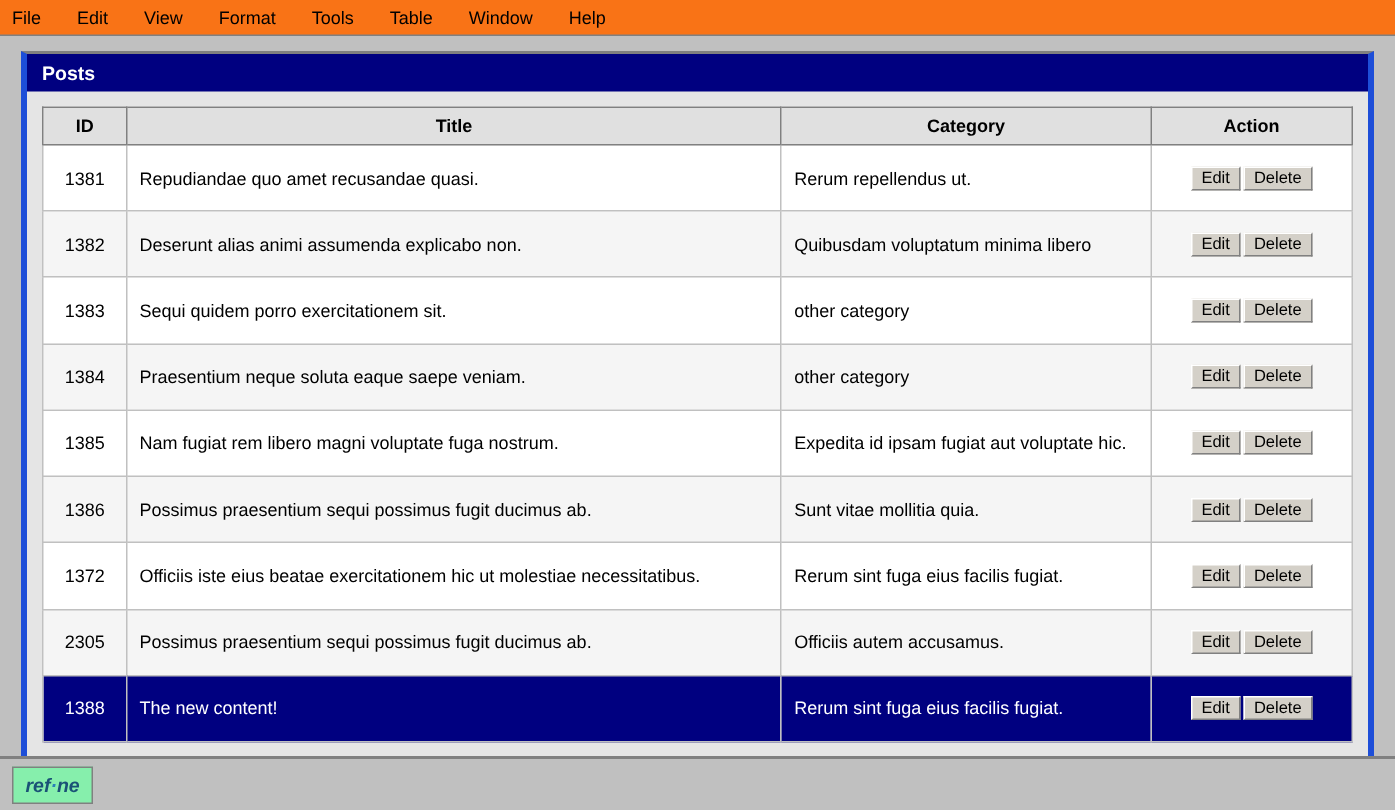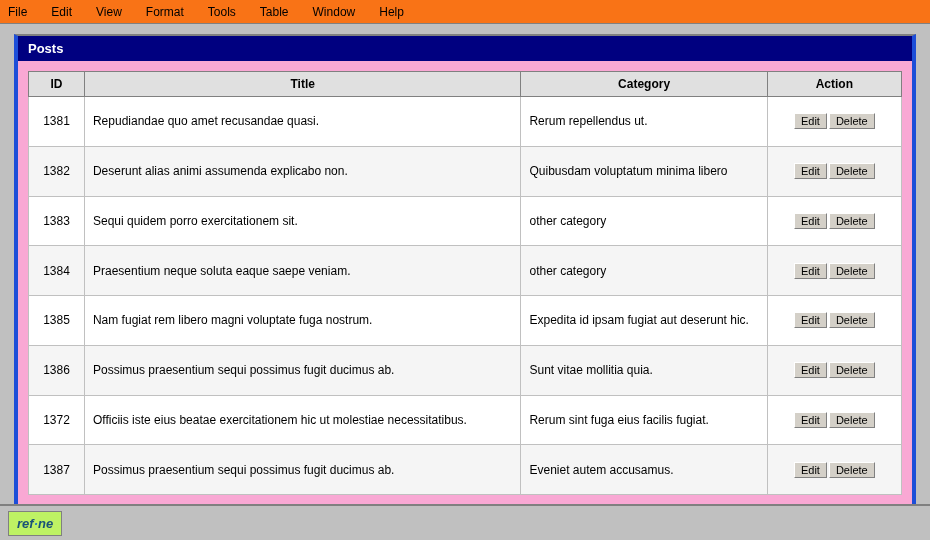--- a/index.html
+++ b/index.html
@@ -30,21 +30,21 @@
     }
 
     
     .main-area {
       padding: 10px 14px;
       height: 490px;
     }
 
     
     .posts-panel {
-      background: #f9a8d4;
+      background: #e5e5e5;
       border: 4px solid #1d4ed8;
       border-top: 2px solid #808080;
       height: 480px;
     }
 
     .posts-title {
       background: #000080;
       color: #fff;
       padding: 5px 10px;
       font-size: 13px;
@@ -195,21 +195,21 @@
       right: 0;
       height: 36px;
       background: #c0c0c0;
       border-top: 2px solid #808080;
       display: flex;
       align-items: center;
       padding: 4px 8px;
     }
 
     .refine-logo {
-      background: #bef264;
+      background: #86efac;
       border: 1px solid #808080;
       padding: 4px 8px;
       font-size: 13px;
       font-style: italic;
       color: #1a5276;
       font-weight: bold;
     }
 
     .refine-logo span {
       color: #2980b9;
@@ -263,39 +263,45 @@
             </tr>
             <tr>
               <td class="id-col">1384</td>
               <td class="title-col">Praesentium neque soluta eaque saepe veniam.</td>
               <td class="category-col">other category</td>
               <td class="action-col"><button class="btn-edit">Edit</button><button class="btn-delete">Delete</button></td>
             </tr>
             <tr>
               <td class="id-col">1385</td>
               <td class="title-col">Nam fugiat rem libero magni voluptate fuga nostrum.</td>
-              <td class="category-col">Expedita id ipsam fugiat aut deserunt hic.</td>
+              <td class="category-col">Expedita id ipsam fugiat aut voluptate hic.</td>
               <td class="action-col"><button class="btn-edit">Edit</button><button class="btn-delete">Delete</button></td>
             </tr>
             <tr>
               <td class="id-col">1386</td>
               <td class="title-col">Possimus praesentium sequi possimus fugit ducimus ab.</td>
               <td class="category-col">Sunt vitae mollitia quia.</td>
               <td class="action-col"><button class="btn-edit">Edit</button><button class="btn-delete">Delete</button></td>
             </tr>
             <tr>
               <td class="id-col">1372</td>
               <td class="title-col">Officiis iste eius beatae exercitationem hic ut molestiae necessitatibus.</td>
               <td class="category-col">Rerum sint fuga eius facilis fugiat.</td>
               <td class="action-col"><button class="btn-edit">Edit</button><button class="btn-delete">Delete</button></td>
             </tr>
             <tr>
-              <td class="id-col">1387</td>
+              <td class="id-col">2305</td>
               <td class="title-col">Possimus praesentium sequi possimus fugit ducimus ab.</td>
-              <td class="category-col">Eveniet autem accusamus.</td>
+              <td class="category-col">Officiis autem accusamus.</td>
+              <td class="action-col"><button class="btn-edit">Edit</button><button class="btn-delete">Delete</button></td>
+            </tr>
+            <tr class="selected-row">
+              <td class="id-col">1388</td>
+              <td class="title-col">The new content!</td>
+              <td class="category-col">Rerum sint fuga eius facilis fugiat.</td>
               <td class="action-col"><button class="btn-edit">Edit</button><button class="btn-delete">Delete</button></td>
             </tr>
           </tbody>
       </table>
 
     </div>
   </div>
 </div>
 
 <div class="bottom-bar">

